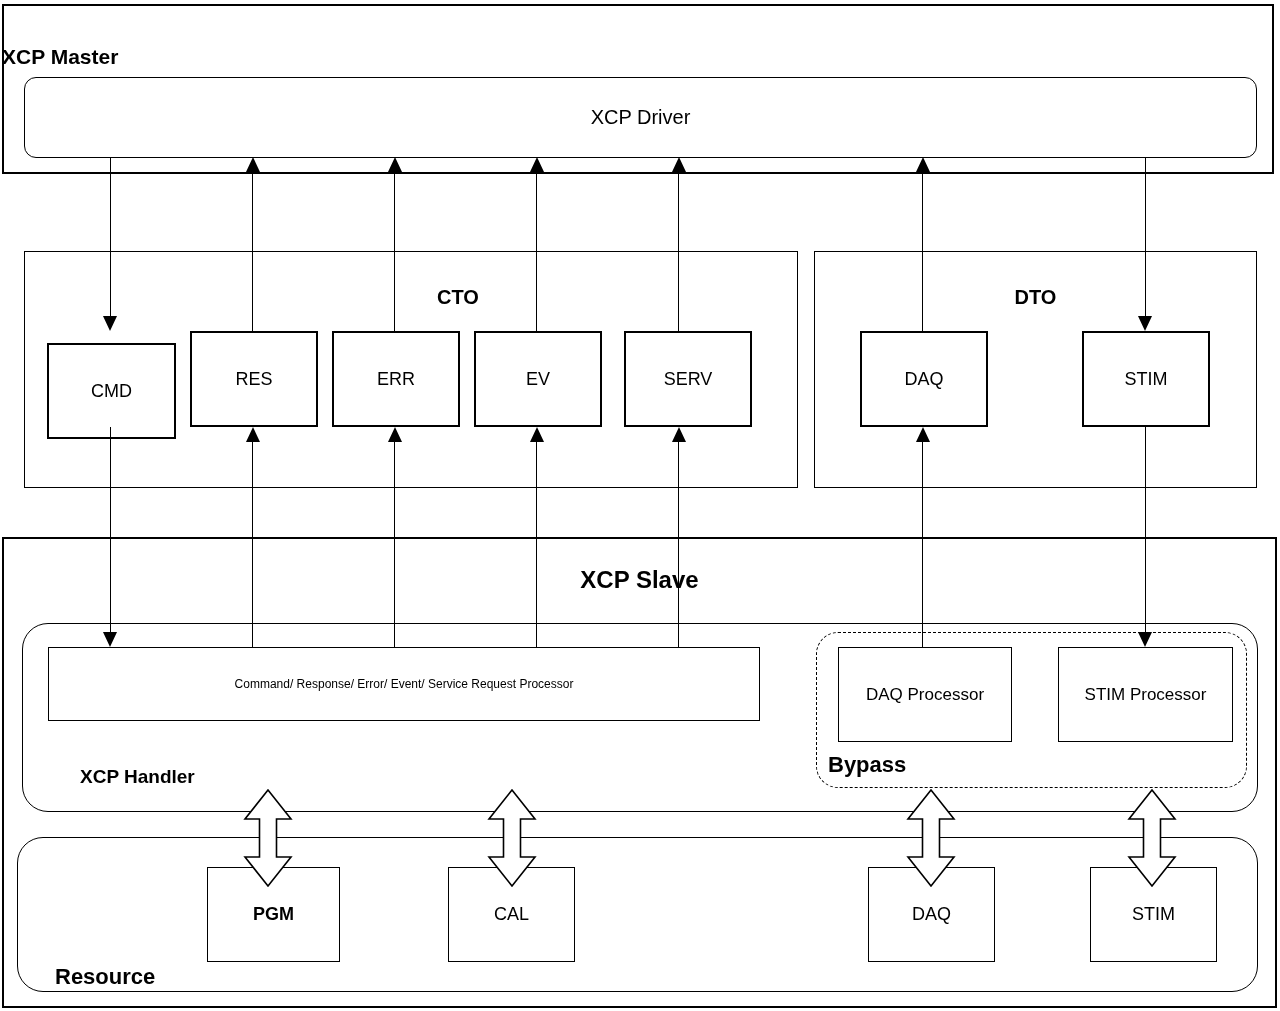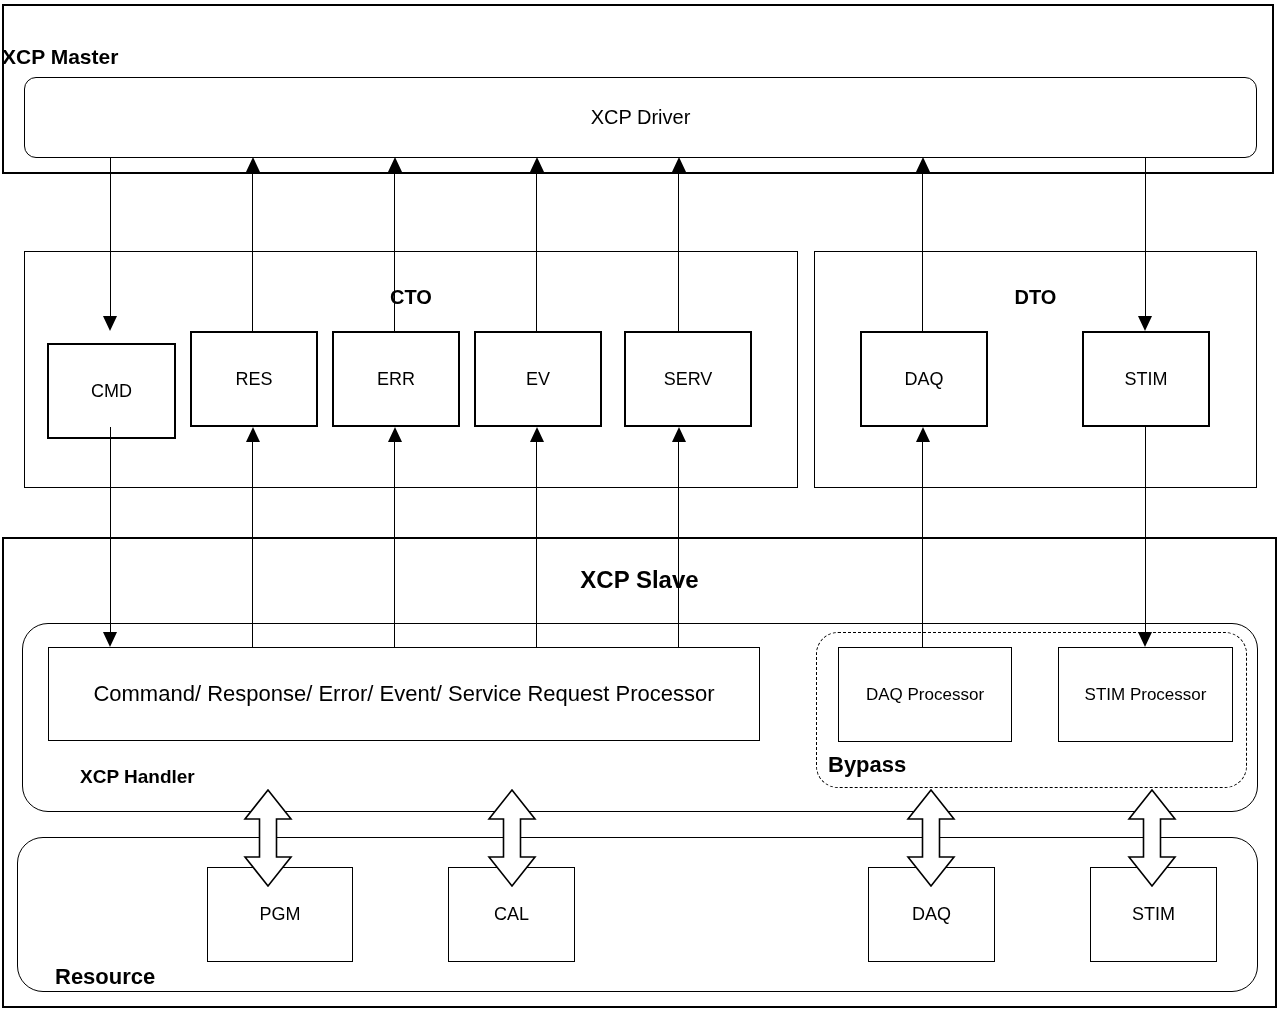--- a/index.html
+++ b/index.html
@@ -26,21 +26,21 @@
 
 <div class="stage">
 
   <div class="box b2" style="left:2px;top:4px;width:1272px;height:170px;"></div>
   <div class="title" style="left:2px;top:45px;width:1272px;text-align:left;font-size:21px;">XCP Master</div>
   <div class="box b15 rounded12 center-text" style="left:24px;top:77px;width:1233px;height:81px;font-size:20px;">
     <span>XCP Driver</span>
   </div>
 
   <div class="box b15" style="left:24px;top:251px;width:774px;height:237px;"></div>
-  <div class="title" style="left:24px;top:286px;width:774px;text-align:center;font-size:20px;">CTO</div>
+  <div class="title" style="left:24px;top:286px;width:774px;text-align:center;font-size:20px;padding-left:47px;">CTO</div>
 
   <div class="box b2 center-text lbl18" style="left:47px;top:331px;width:129px;height:96px;margin-top:12px;">
     <span>CMD</span>
   </div>
   <div class="box b2 center-text lbl18" style="left:190px;top:331px;width:128px;height:96px;">
     <span>RES</span>
   </div>
   <div class="box b2 center-text lbl18" style="left:332px;top:331px;width:128px;height:96px;">
     <span>ERR</span>
   </div>
@@ -60,38 +60,38 @@
   <div class="box b2 center-text lbl18" style="left:1082px;top:331px;width:128px;height:96px;">
     <span>STIM</span>
   </div>
 
   <div class="box b2" style="left:2px;top:537px;width:1275px;height:471px;"></div>
   <div class="title" style="left:2px;top:566px;width:1275px;text-align:center;font-size:24px;">XCP Slave</div>
 
   <div class="box b15 rounded26" style="left:22px;top:623px;width:1236px;height:189px;"></div>
   <div class="title" style="left:52px;top:766px;font-size:19px;margin-left:28px;">XCP Handler</div>
 
-  <div class="box b15 center-text toplayer" style="left:48px;top:647px;width:712px;height:94px;font-size:22px;">
+  <div class="box b15 center-text toplayer" style="left:48px;top:647px;width:712px;height:74px;font-size:12px;">
     <span>Command/ Response/ Error/ Event/ Service Request Processor</span>
   </div>
 
   <div class="box dashed" style="left:816px;top:632px;width:431px;height:156px;"></div>
   <div class="title" style="left:828px;top:752px;font-size:22px;">Bypass</div>
 
   <div class="box b15 center-text toplayer" style="left:838px;top:647px;width:174px;height:95px;font-size:17px;">
     <span>DAQ Processor</span>
   </div>
   <div class="box b15 center-text toplayer" style="left:1058px;top:647px;width:175px;height:95px;font-size:17px;">
     <span>STIM Processor</span>
   </div>
 
   <div class="box b15 rounded26" style="left:17px;top:837px;width:1241px;height:155px;"></div>
   <div class="title" style="left:55px;top:964px;font-size:22px;">Resource</div>
 
-  <div class="box b15 center-text lbl18 toplayer" style="left:207px;top:867px;width:146px;height:95px;">
+  <div class="box b15 center-text lbl18 toplayer" style="left:207px;top:867px;width:133px;height:95px;font-weight:bold;">
     <span>PGM</span>
   </div>
   <div class="box b15 center-text lbl18 toplayer" style="left:448px;top:867px;width:127px;height:95px;">
     <span>CAL</span>
   </div>
   <div class="box b15 center-text lbl18 toplayer" style="left:868px;top:867px;width:127px;height:95px;">
     <span>DAQ</span>
   </div>
   <div class="box b15 center-text lbl18 toplayer" style="left:1090px;top:867px;width:127px;height:95px;">
     <span>STIM</span>

